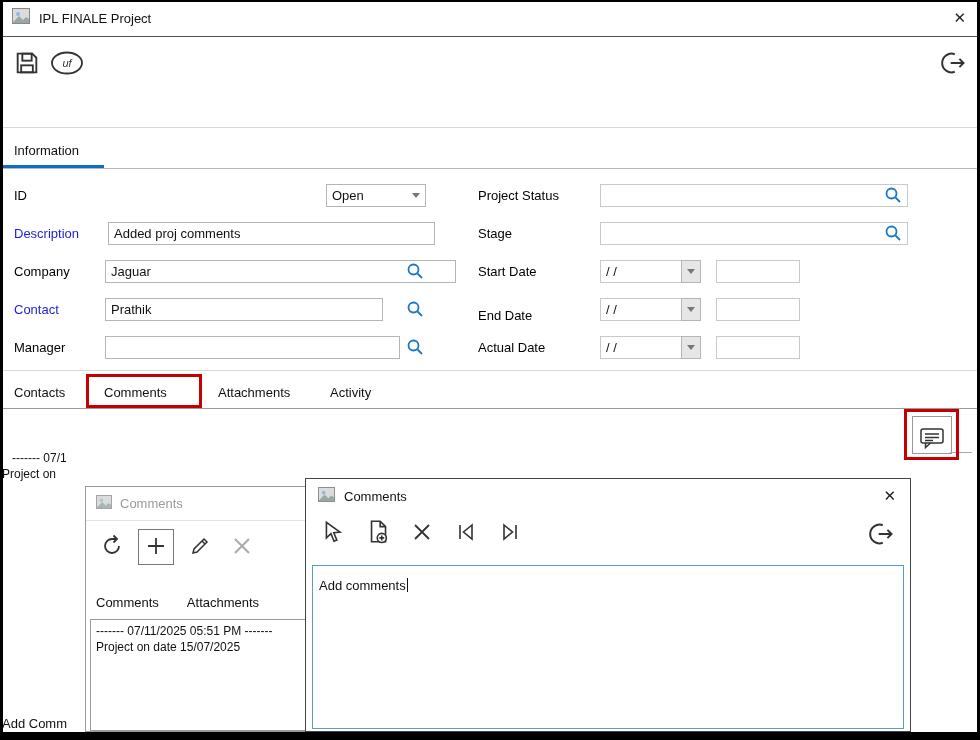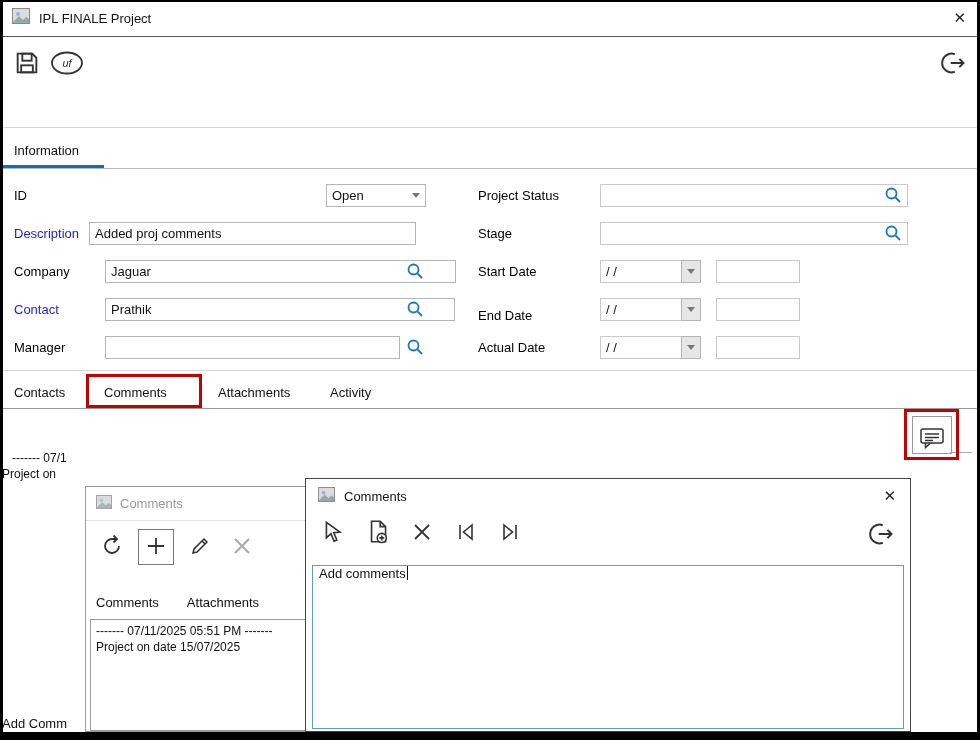--- a/index.html
+++ b/index.html
@@ -75,21 +75,21 @@
   
   .dlg-front { position:absolute; left:305px; top:478px; width:606px; height:254px; background:#fff;
                border:1px solid #444; z-index:20; }
   .df-title { position:absolute; left:0; top:0; width:100%; height:34px; display:flex; align-items:center;
               gap:9px; padding:0 12px; }
   .df-title-text { font-size:13px; color:#111; }
   .df-close { position:absolute; right:14px; top:8px; font-size:15px; color:#222; background:none; border:none; cursor:pointer; }
   .df-tools { position:absolute; left:12px; top:38px; display:flex; align-items:center; gap:12px; }
   .df-exit { position:absolute; right:14px; top:42px; width:30px; height:30px; }
   .df-text { position:absolute; left:6px; top:86px; right:6px; bottom:2px; border:1px solid var(--textarea-border,#5b9bd5);
-             font-size:13px; padding:0 6px; cursor:text; }
+             font-size:13px; padding:12px 6px; cursor:text; }
   .caret { display:inline-block; width:1px; height:14px; background:#111; vertical-align:-2px; margin-left:1px; }
 
   
   .frame { position:absolute; inset:0; border:2px solid #000; border-left-width:3px; border-right-width:3px;
            border-bottom-width:8px; pointer-events:none; z-index:50; }
 </style>
 </head>
 <body>
 
 <div id="screen">
@@ -147,21 +147,21 @@
   <span class="lbl" style="left:478px; top:188px;">Project Status</span>
   <div class="fld fld-light" style="left:600px; top:184px; width:308px;"></div>
   <button class="mag" style="left:882px; top:185px;">
     <span><svg width="18" height="18" viewBox="0 0 18 18" fill="none" stroke="#1878c8" stroke-width="1.8">
           <circle cx="7.5" cy="7.5" r="5"></circle>
           <path d="M11.5 11.5 L16 16"></path>
         </svg></span>
   </button>
 
   <span class="lbl lbl-blue" style="left:14px; top:226px;">Description</span>
-  <div class="fld" style="left:89px; top:222px; width:327px;">Added proj comments</div>
+  <div class="fld" style="left:108px; top:222px; width:327px;">Added proj comments</div>
   <span class="lbl" style="left:478px; top:226px;">Stage</span>
   <div class="fld fld-light" style="left:600px; top:222px; width:308px;"></div>
   <button class="mag" style="left:882px; top:223px;">
     <span><svg width="18" height="18" viewBox="0 0 18 18" fill="none" stroke="#1878c8" stroke-width="1.8">
           <circle cx="7.5" cy="7.5" r="5"></circle>
           <path d="M11.5 11.5 L16 16"></path>
         </svg></span>
   </button>
 
   <span class="lbl" style="left:14px; top:264px;">Company</span>
@@ -173,21 +173,21 @@
         </svg></span>
   </button>
   <span class="lbl" style="left:478px; top:264px;">Start Date</span>
   <div class="fld fld-light" style="left:600px; top:260px; width:82px;">/ /</div>
   <button class="ddbtn" style="left:681px; top:260px;">
       <span class="tri"></span>
     </button>
   <div class="fld fld-light" style="left:716px; top:260px; width:84px;"></div>
 
   <span class="lbl lbl-blue" style="left:14px; top:302px;">Contact</span>
-  <div class="fld" style="left:105px; top:298px; width:350px;">Prathik</div>
+  <div class="fld" style="left:105px; top:298px; width:278px;">Prathik</div>
   <button class="mag" style="left:404px; top:299px;">
     <span><svg width="18" height="18" viewBox="0 0 18 18" fill="none" stroke="#1878c8" stroke-width="1.8">
           <circle cx="7.5" cy="7.5" r="5"></circle>
           <path d="M11.5 11.5 L16 16"></path>
         </svg></span>
   </button>
   <span class="lbl" style="left:478px; top:308px;">End Date</span>
   <div class="fld fld-light" style="left:600px; top:298px; width:82px;">/ /</div>
   <button class="ddbtn" style="left:681px; top:298px;">
       <span class="tri"></span>

